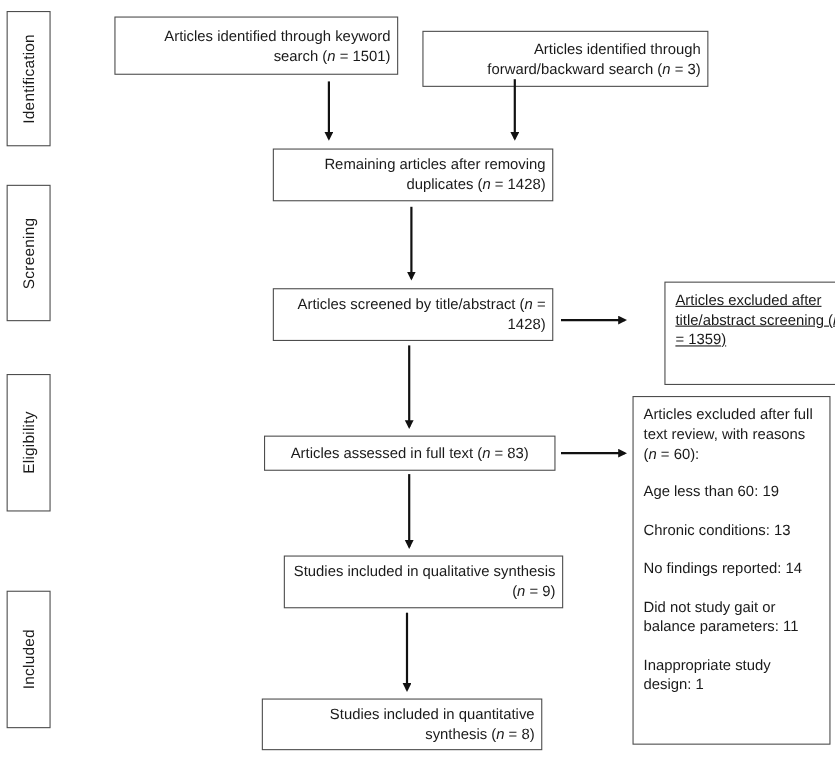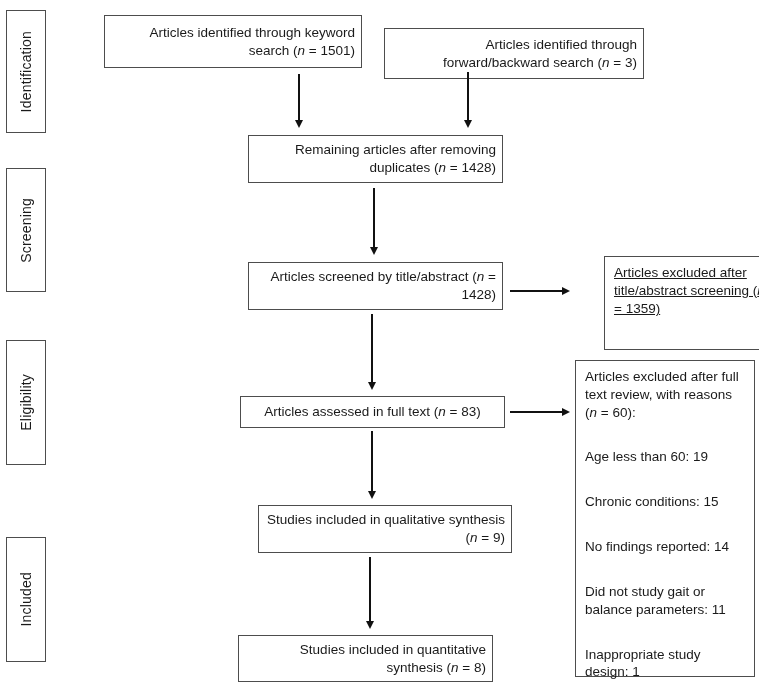--- a/index.html
+++ b/index.html
@@ -41,21 +41,21 @@
     justify-content: center;
   }
   .stage-box .vtext {
     writing-mode: vertical-rl;
     transform: rotate(180deg);
     font-size: 14px;
     letter-spacing: 0.2px;
     white-space: nowrap;
   }
   .nvar { font-style: italic; }
-  .reason { margin-top: 27px; }
+  .reason { margin-top: 17px; }
   svg.arrows {
     position: absolute;
     left: 0; top: 0;
     width: 759px; height: 690px;
     pointer-events: none;
   }
 </style>
 </head>
 <body>
 
@@ -101,21 +101,21 @@
     <div><span>Studies included in quantitative synthesis (</span><span class="nvar">n</span><span> = 8)</span></div>
   </div>
 
   <div class="box leftalign" style="left:604px; top:256px; width:180px; height:94px;text-decoration:underline;">
     <div><span>Articles excluded after title/abstract screening (</span><span class="nvar">n</span><span> = 1359)</span></div>
   </div>
 
   <div class="box leftalign" style="left:575px; top:360px; width:180px; height:317px;">
     <div><span>Articles excluded after full text review, with reasons (</span><span class="nvar">n</span><span> = 60):</span></div>
     <div class="reason">Age less than 60: 19</div>
-    <div class="reason">Chronic conditions: 15</div>
+    <div class="reason">Chronic conditions: 13</div>
     <div class="reason">No findings reported: 14</div>
     <div class="reason">Did not study gait or balance parameters: 11</div>
     <div class="reason">Inappropriate study design: 1</div>
   </div>
 
   <svg class="arrows" viewBox="0 0 759 690" xmlns="http://www.w3.org/2000/svg">
     <defs>
       <marker id="ah" markerWidth="9" markerHeight="9" refX="6" refY="4" orient="auto" markerUnits="userSpaceOnUse">
         <path d="M0,0 L8,4 L0,8 z" fill="#111111"></path>
       </marker>

